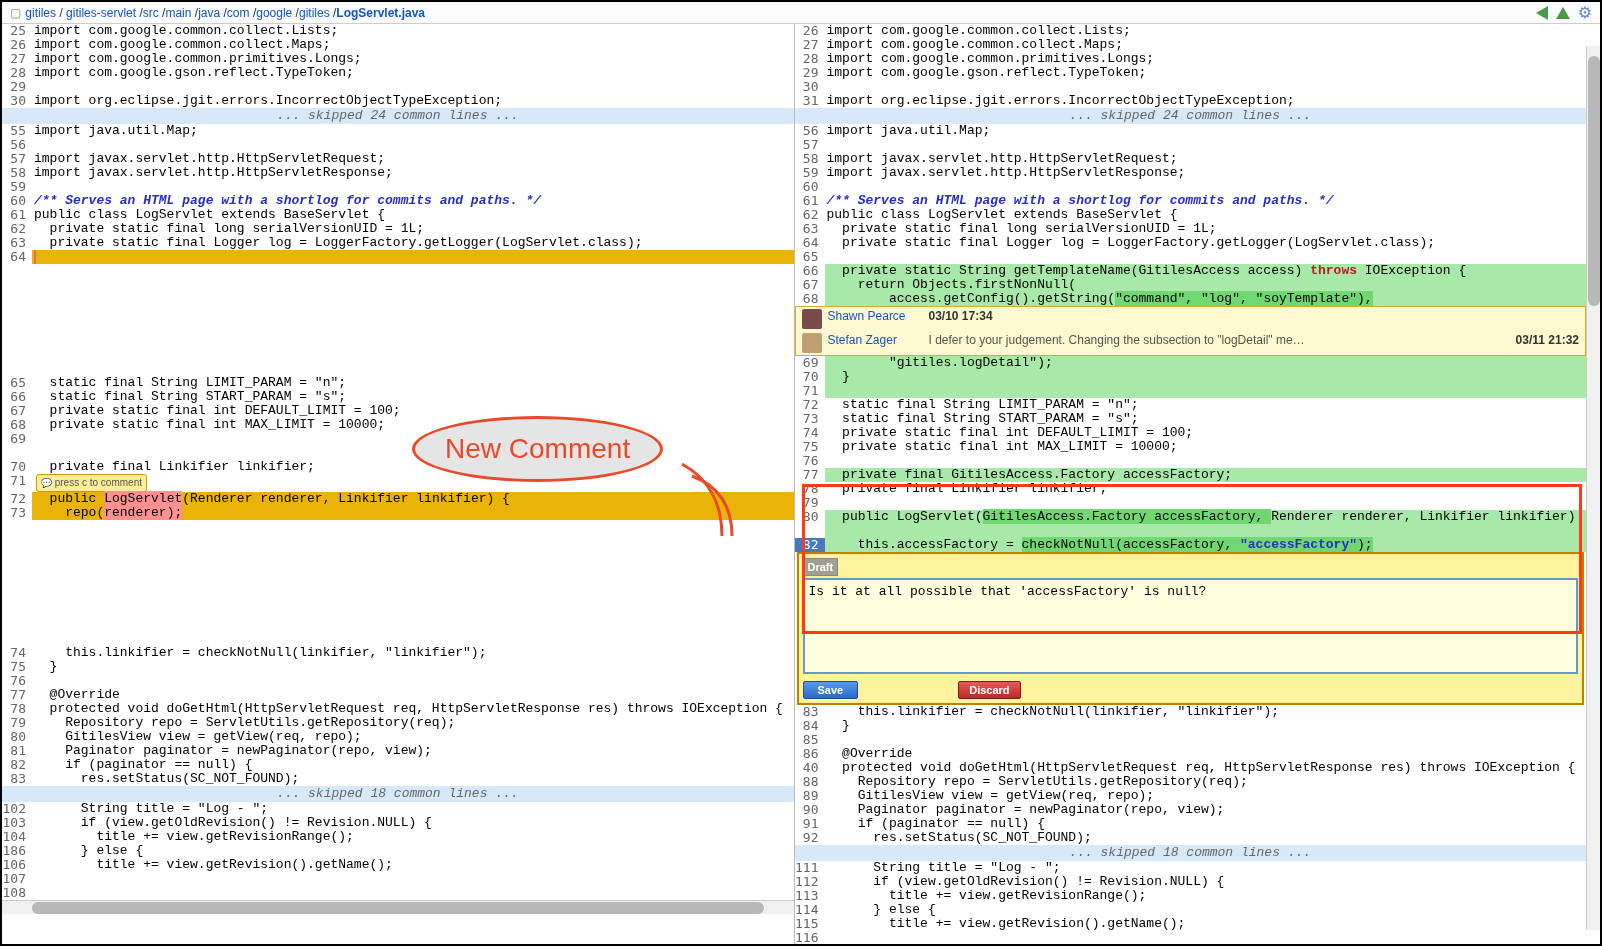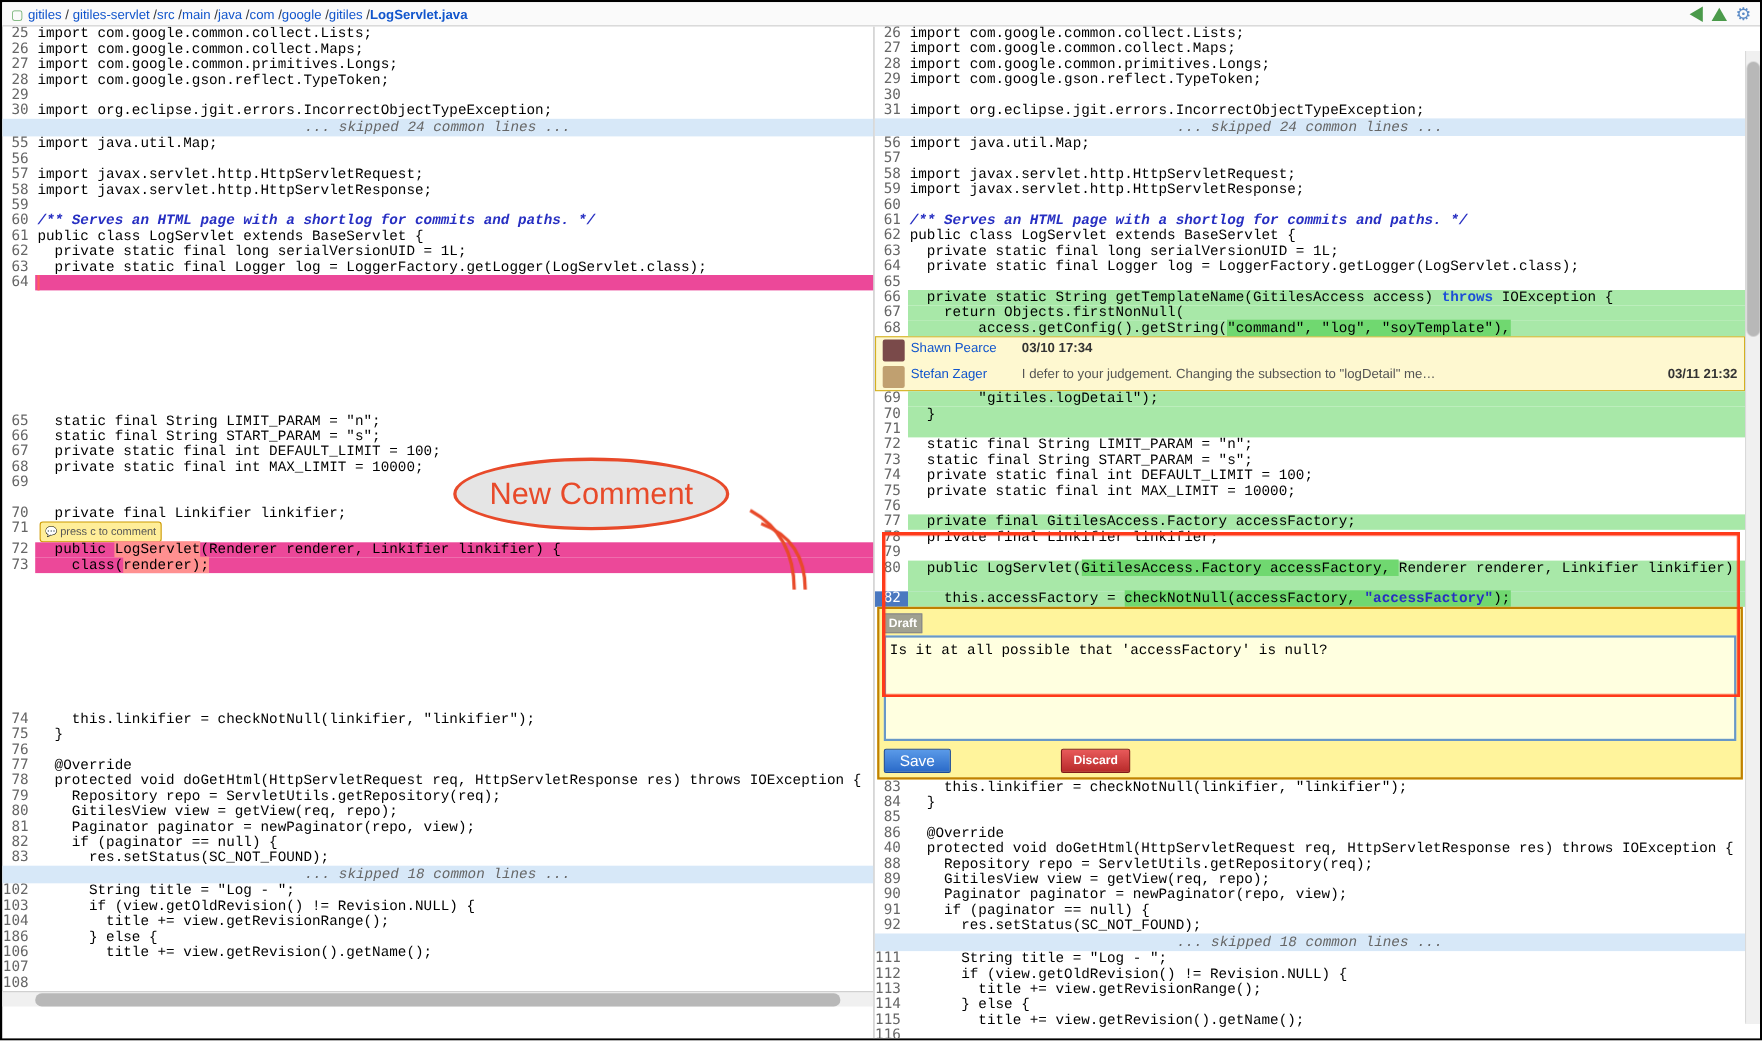--- a/index.html
+++ b/index.html
@@ -13,44 +13,44 @@
 .header-icons { display: flex; gap: 8px; align-items: center; }
 .arrow-left { border-top: 7px solid transparent; border-bottom: 7px solid transparent; border-right: 12px solid #4a9a4a; cursor: pointer; }
 .arrow-up { border-left: 7px solid transparent; border-right: 7px solid transparent; border-bottom: 12px solid #4a9a4a; cursor: pointer; }
 .gear { font-size: 16px; color: #5a8ac6; cursor: pointer; }
 .diff-area { flex: 1; display: flex; overflow: hidden; position: relative; }
 .pane { flex: 1; overflow: auto; position: relative; font-family: "Courier New", monospace; font-size: 13px; line-height: 14px; }
 .pane-left { border-right: 1px solid #bbb; }
 .code-line { display: flex; white-space: pre; }
 .ln { width: 30px; text-align: right; color: #666; padding-right: 6px; user-select: none; font-family: monospace; flex-shrink: 0; }
 .code { flex: 1; padding-left: 2px; }
-.kw { color: #1d4ed8; font-weight: bold; }
+.kw { color: #b91c1c; font-weight: bold; }
 .str { color: #272fc2; font-weight: bold; }
 .cmt { color: #272fc2; font-style: italic; font-weight: bold; }
 .skip { background: #d7e8f8; text-align: center; color: #666; font-style: italic; padding: 1px 0; }
-.hl-red { background: #ec4899; }
+.hl-red { background: #eab308; }
 .hl-green { background: #a8e8a8; }
 .hl-dred { background: #ff9090; }
 .hl-dgreen { background: #70d870; }
 .red-bar { background: #ff6060; width: 2px; display: inline-block; height: 14px; vertical-align: top;}
 .green-fill { background: #a8e8a8; }
 .press-hint { display: inline-block; background: #ffee99; border: 1px solid #cc9900; border-radius: 3px; font-size: 10px; padding: 1px 4px; color: #555; font-family: Arial; margin-left: 2px; }
 .press-hint::before { content: "💬 "; font-size: 9px; }
 .comment-thread { background: #fef8d0; border: 1px solid #d4b020; margin: 0; font-family: Arial; font-size: 12px; }
 .comment-row { display: flex; align-items: flex-start; padding: 2px 6px; gap: 6px; }
 .comment-row .avatar { width: 20px; height: 20px; background: #7a4a4a; border-radius: 2px; flex-shrink: 0; }
 .comment-row .avatar2 { background: #c0a070; }
 .comment-row .author { color: #1155cc; width: 95px; flex-shrink: 0; }
 .comment-row .msg { flex: 1; color: #555; overflow: hidden; text-overflow: ellipsis; white-space: nowrap; }
 .comment-row .date { color: #333; font-weight: bold; flex-shrink: 0; }
 .draft-box { background: #fff49c; border: 2px solid #c08000; margin: 0 2px; padding: 4px; font-family: Arial; position: relative; }
 .draft-label { display: inline-block; background: #a0a090; color: #fff; font-size: 11px; padding: 1px 4px; margin-bottom: 2px; font-weight: bold; border: 1px solid #888; }
 .draft-textarea { width: 100%; height: 96px; background: #ffffe0; border: 2px solid #6898c8; padding: 4px; font-family: "Courier New", monospace; font-size: 13px; resize: none; outline: none; }
 .draft-buttons { display: flex; gap: 100px; margin-top: 4px; }
-.btn-save { background: linear-gradient(#5a9ae8, #2a6ac8); color: #fff; border: 1px solid #1a4a98; padding: 2px 14px; font-size: 14px; cursor: pointer; font-weight: normal; border-radius: 2px; }
+.btn-save { background: linear-gradient(#5a9ae8, #2a6ac8); color: #fff; border: 1px solid #1a4a98; padding: 2px 14px; font-size: 11px; cursor: pointer; font-weight: bold; border-radius: 2px; }
 .btn-discard { background: linear-gradient(#e85a5a, #b82a2a); color: #fff; border: 1px solid #801a1a; padding: 2px 10px; font-size: 11px; cursor: pointer; font-weight: bold; border-radius: 2px; }
 .callout { position: absolute; z-index: 50; left: 410px; top: 392px; pointer-events: none; }
 .callout-bubble { border: 3px solid #e84a2a; border-radius: 50%; padding: 14px 30px; color: #e84a2a; font-size: 28px; background: #e5e5e5; font-family: Arial; }
 .callout svg { position: absolute; top: 0; left: 0; overflow: visible; }
 .highlight-box { position: absolute; border: 3px solid #ff3a1a; z-index: 40; pointer-events: none; }
 .scroll-track { height: 14px; background: #f0f0f0; border-top: 1px solid #ccc; }
 .scroll-thumb { height: 12px; background: #b8b8b8; border-radius: 6px; margin: 1px 30px; }
 .vscroll { position: absolute; right: 0; top: 22px; bottom: 14px; width: 14px; background: #f0f0f0; border-left: 1px solid #ccc; }
 .vscroll-thumb { width: 12px; background: #b8b8b8; border-radius: 6px; margin: 1px; height: 250px; margin-top: 10px; }
 .sel-line { background: #d0e0f8; }
@@ -109,21 +109,21 @@
       <div class="code-line"><span class="ln"></span><span class="code"> </span></div>
       <div class="code-line"><span class="ln">65</span><span class="code">  static final String LIMIT_PARAM = "n";</span></div>
       <div class="code-line"><span class="ln">66</span><span class="code">  static final String START_PARAM = "s";</span></div>
       <div class="code-line"><span class="ln">67</span><span class="code">  private static final int DEFAULT_LIMIT = 100;</span></div>
       <div class="code-line"><span class="ln">68</span><span class="code">  private static final int MAX_LIMIT = 10000;</span></div>
       <div class="code-line"><span class="ln">69</span><span class="code"></span></div>
       <div class="code-line"><span class="ln"></span><span class="code"> </span></div>
       <div class="code-line"><span class="ln">70</span><span class="code">  private final Linkifier linkifier;</span></div>
       <div class="code-line"><span class="ln">71</span><span class="code"><span class="press-hint">press c to comment</span></span></div>
       <div class="code-line"><span class="ln">72</span><span class="code hl-red"><span>  public </span><span class="hl-dred">LogServlet</span><span>(Renderer renderer, Linkifier linkifier) {</span></span></div>
-      <div class="code-line"><span class="ln">73</span><span class="code hl-red"><span>    class(</span><span class="hl-dred">renderer);</span></span></div>
+      <div class="code-line"><span class="ln">73</span><span class="code hl-red"><span>    repo(</span><span class="hl-dred">renderer);</span></span></div>
       <div class="code-line"><span class="ln"></span><span class="code"> </span></div>
       <div class="code-line"><span class="ln"></span><span class="code"> </span></div>
       <div class="code-line"><span class="ln"></span><span class="code"> </span></div>
       <div class="code-line"><span class="ln"></span><span class="code"> </span></div>
       <div class="code-line"><span class="ln"></span><span class="code"> </span></div>
       <div class="code-line"><span class="ln"></span><span class="code"> </span></div>
       <div class="code-line"><span class="ln"></span><span class="code"> </span></div>
       <div class="code-line"><span class="ln"></span><span class="code"> </span></div>
       <div class="code-line"><span class="ln"></span><span class="code"> </span></div>
       <div class="code-line"><span class="ln">74</span><span class="code">    this.linkifier = checkNotNull(linkifier, "linkifier");</span></div>

